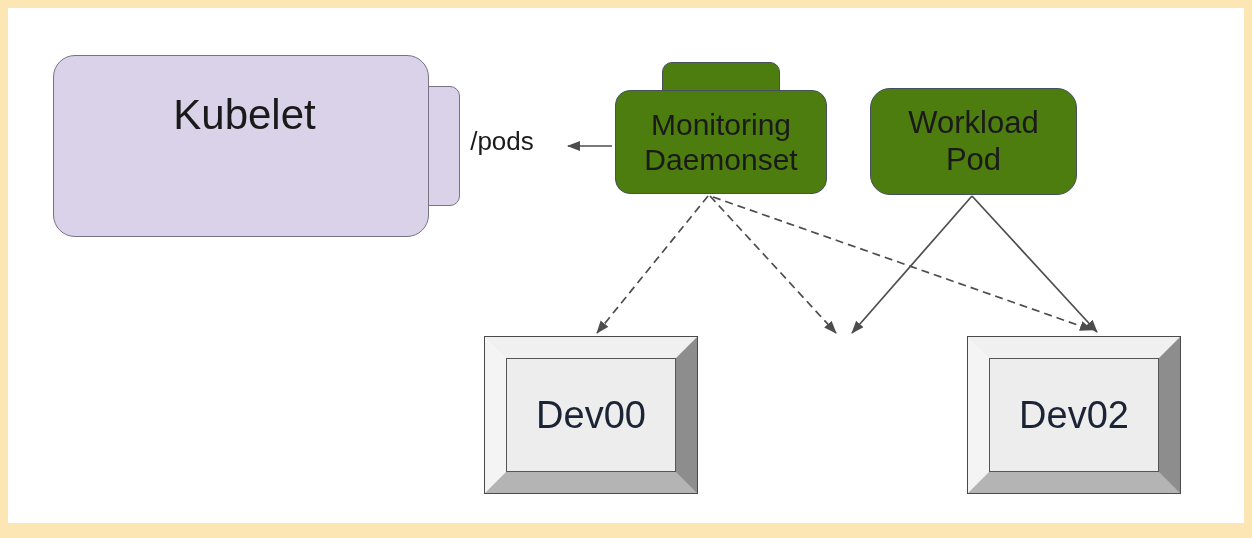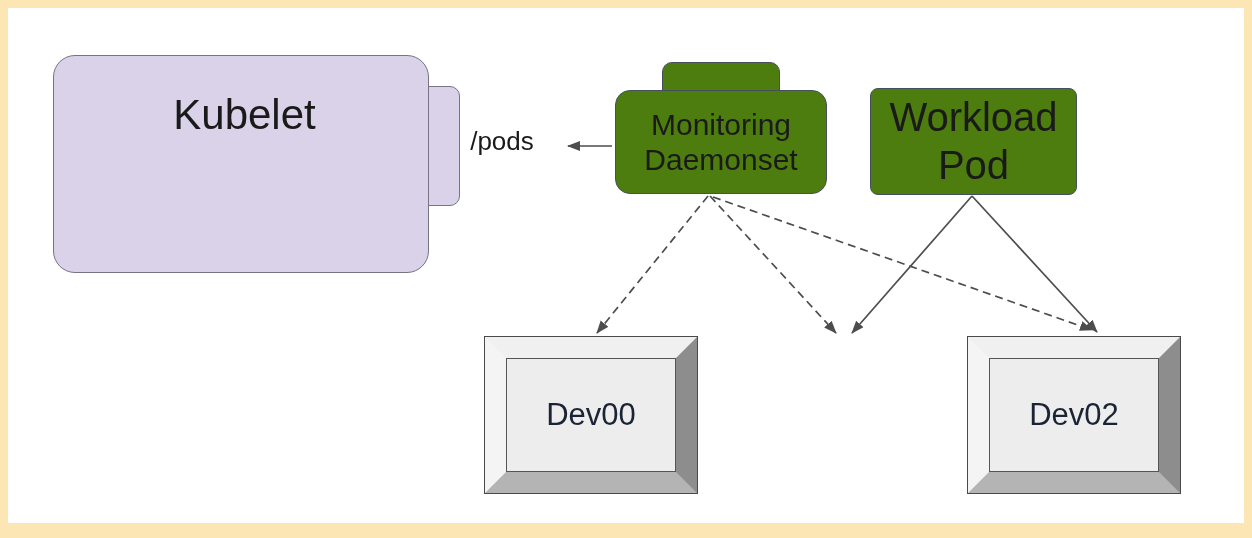--- a/index.html
+++ b/index.html
@@ -31,21 +31,21 @@
     background: #d9d2e9;
     border: 1.6px solid #787384;
   }
   .blue {
     background: #4d7c0f;
     border: 1.6px solid #46505c;
   }
 
   .kubelet-box {
     left: 45px; top: 47px;
-    width: 376px; height: 218px;
+    width: 376px; height: 182px;
     border-radius: 22px;
     align-items: flex-start;
     padding-top: 34px;
     font-size: 42px;
     z-index: 2;
     padding-left: 7px;
   }
   .kubelet-port {
     left: 387px; top: 78px;
     width: 65px; height: 120px;
@@ -74,41 +74,41 @@
   .md-box {
     left: 607px; top: 82px;
     width: 212px; height: 104px;
     border-radius: 15px;
     font-size: 30px;
     z-index: 2;
   }
   .wp-box {
     left: 862px; top: 80px;
     width: 207px; height: 107px;
-    border-radius: 8px;
-    font-size: 40px;
+    border-radius: 20px;
+    font-size: 31px;
     z-index: 2;
   }
 
   .device {
     position: absolute;
     width: 212px; height: 156px;
     border: 21px solid;
     border-color: #f0f0f0 #8d8d8d #b4b4b4 #f4f4f4;
     box-shadow: 0 0 0 1px #4a4a4a;
     z-index: 2;
   }
   .device-face {
     width: 100%; height: 100%;
     background: #ededed;
     border: 1px solid #555555;
     display: flex;
     align-items: center;
     justify-content: center;
-    font-size: 31px;
+    font-size: 38px;
     color: #1b2435;
   }
   .dev00 { left: 477px; top: 329px; }
   .dev01 { left: 735px; top: 329px; }
   .dev02 { left: 960px; top: 329px; }
 
   svg.edges {
     position: absolute;
     left: 0; top: 0;
     width: 1236px; height: 515px;

